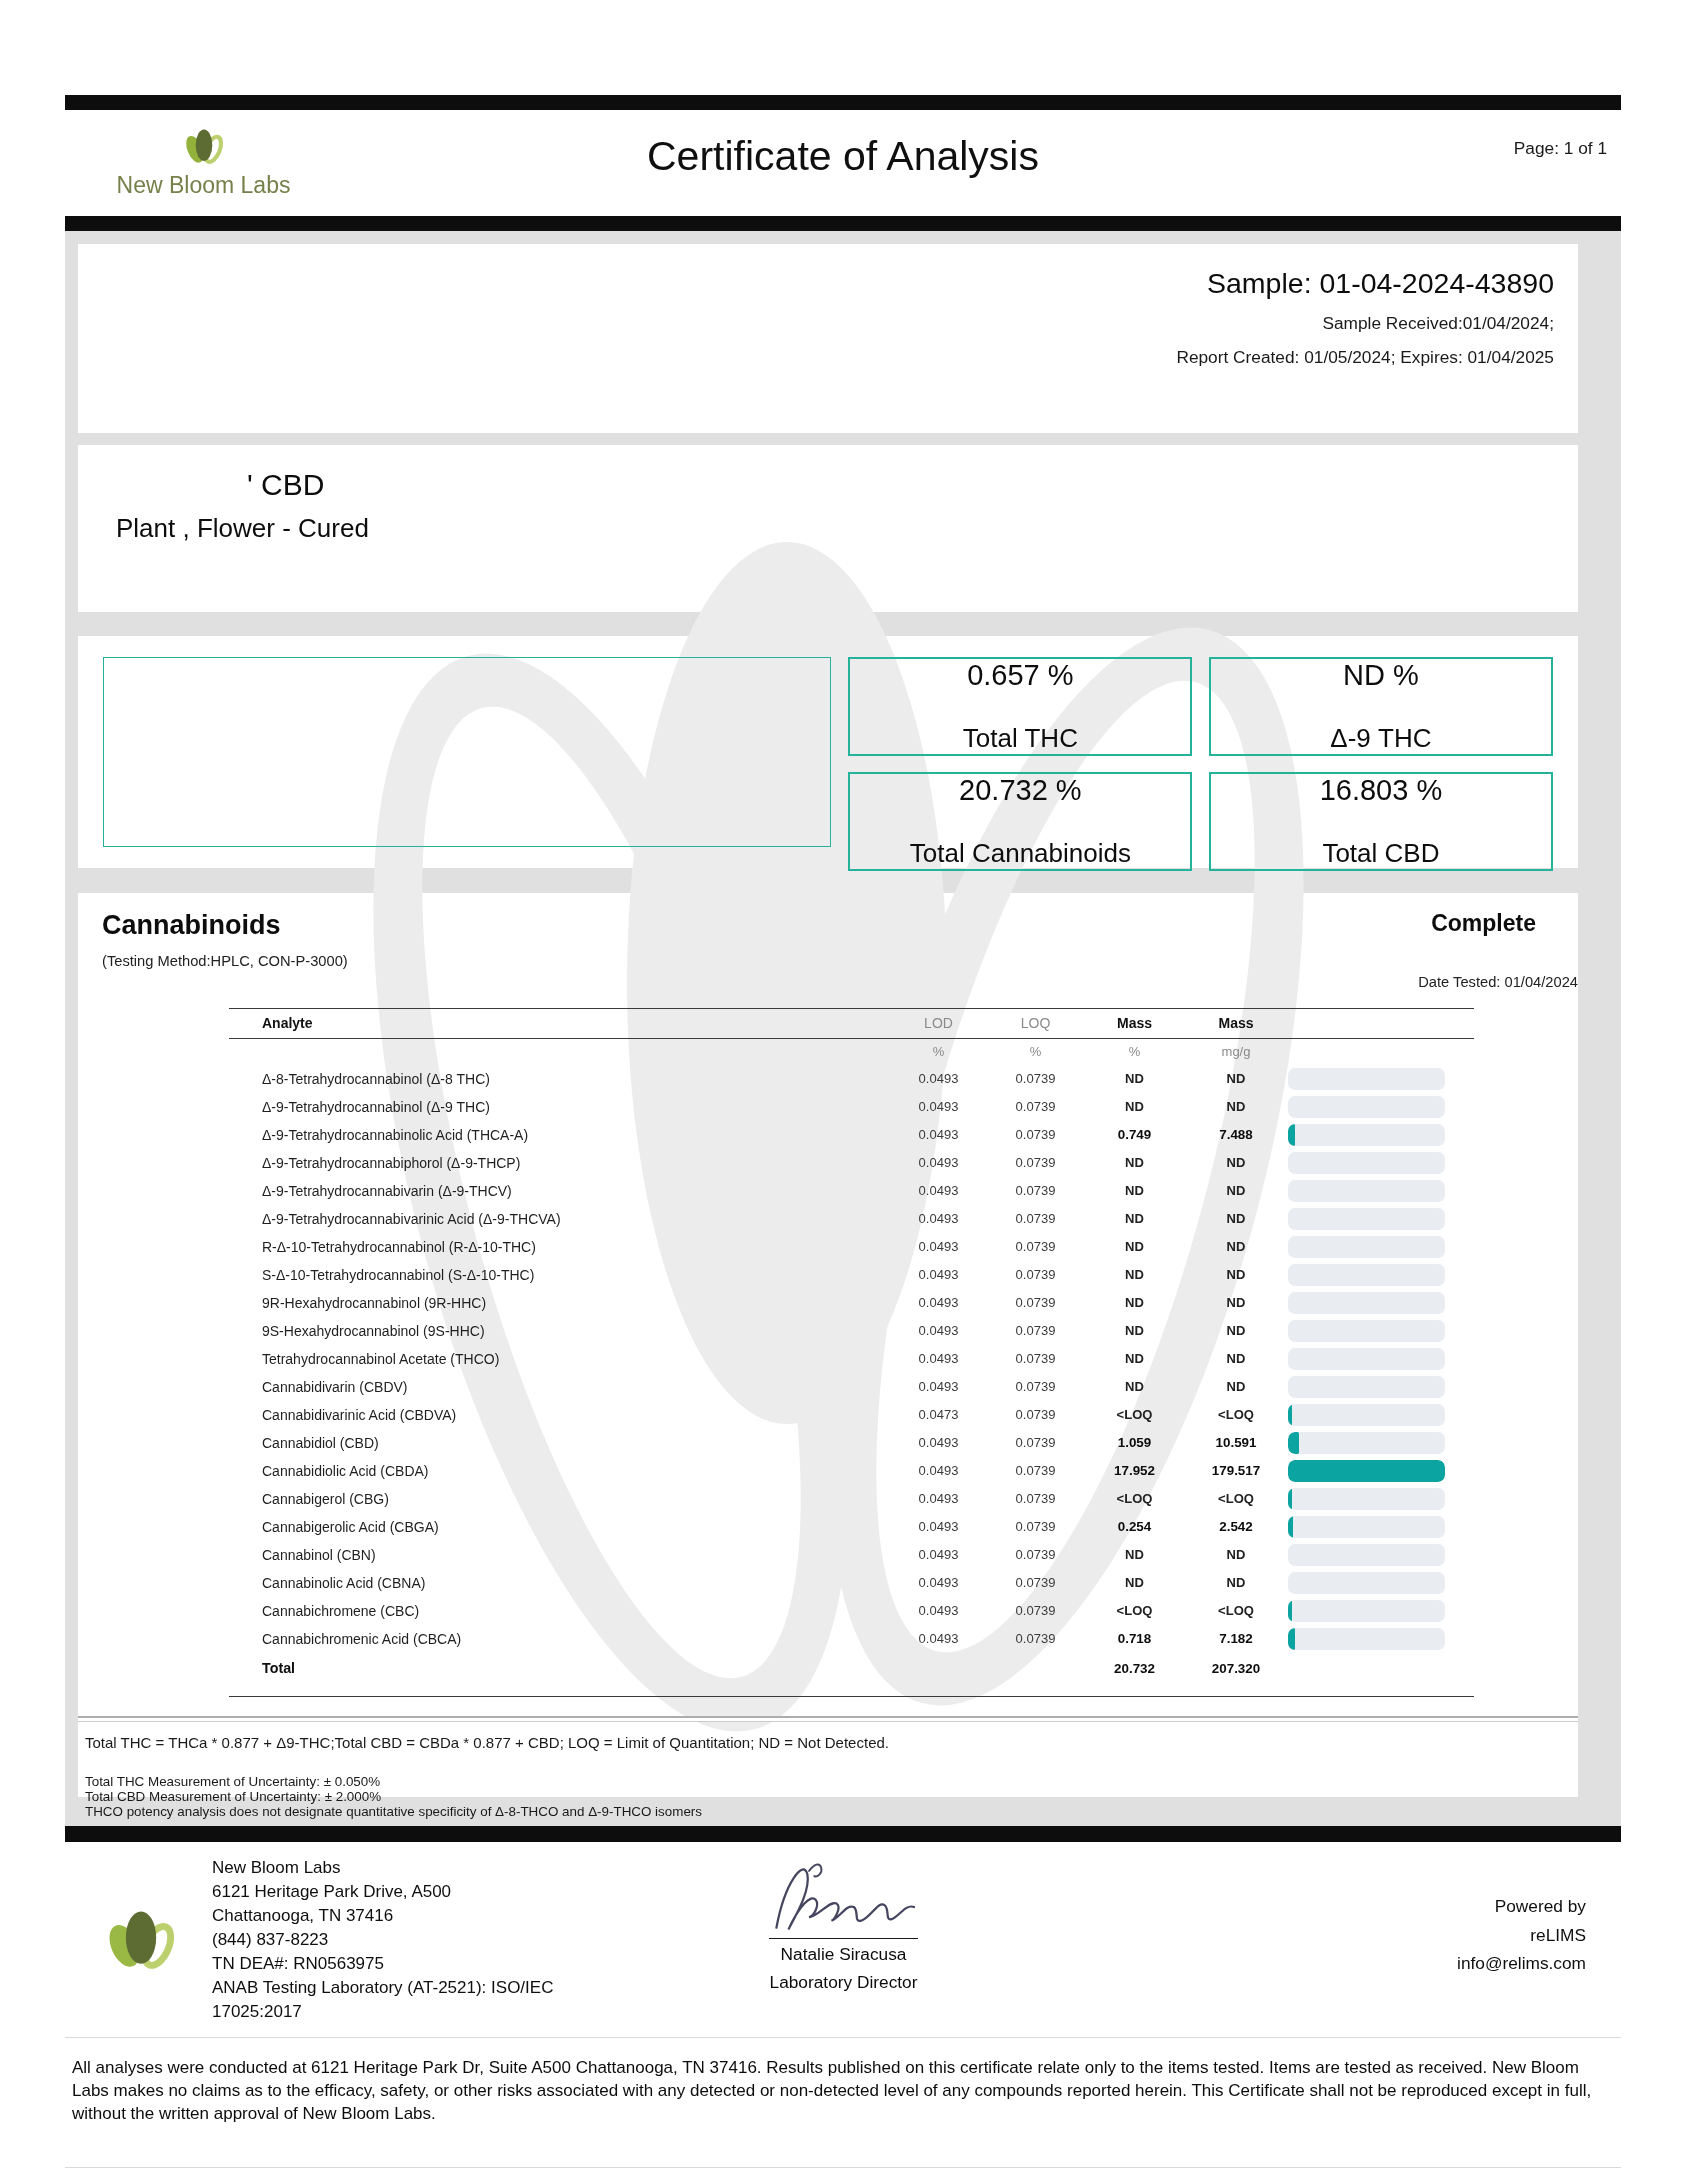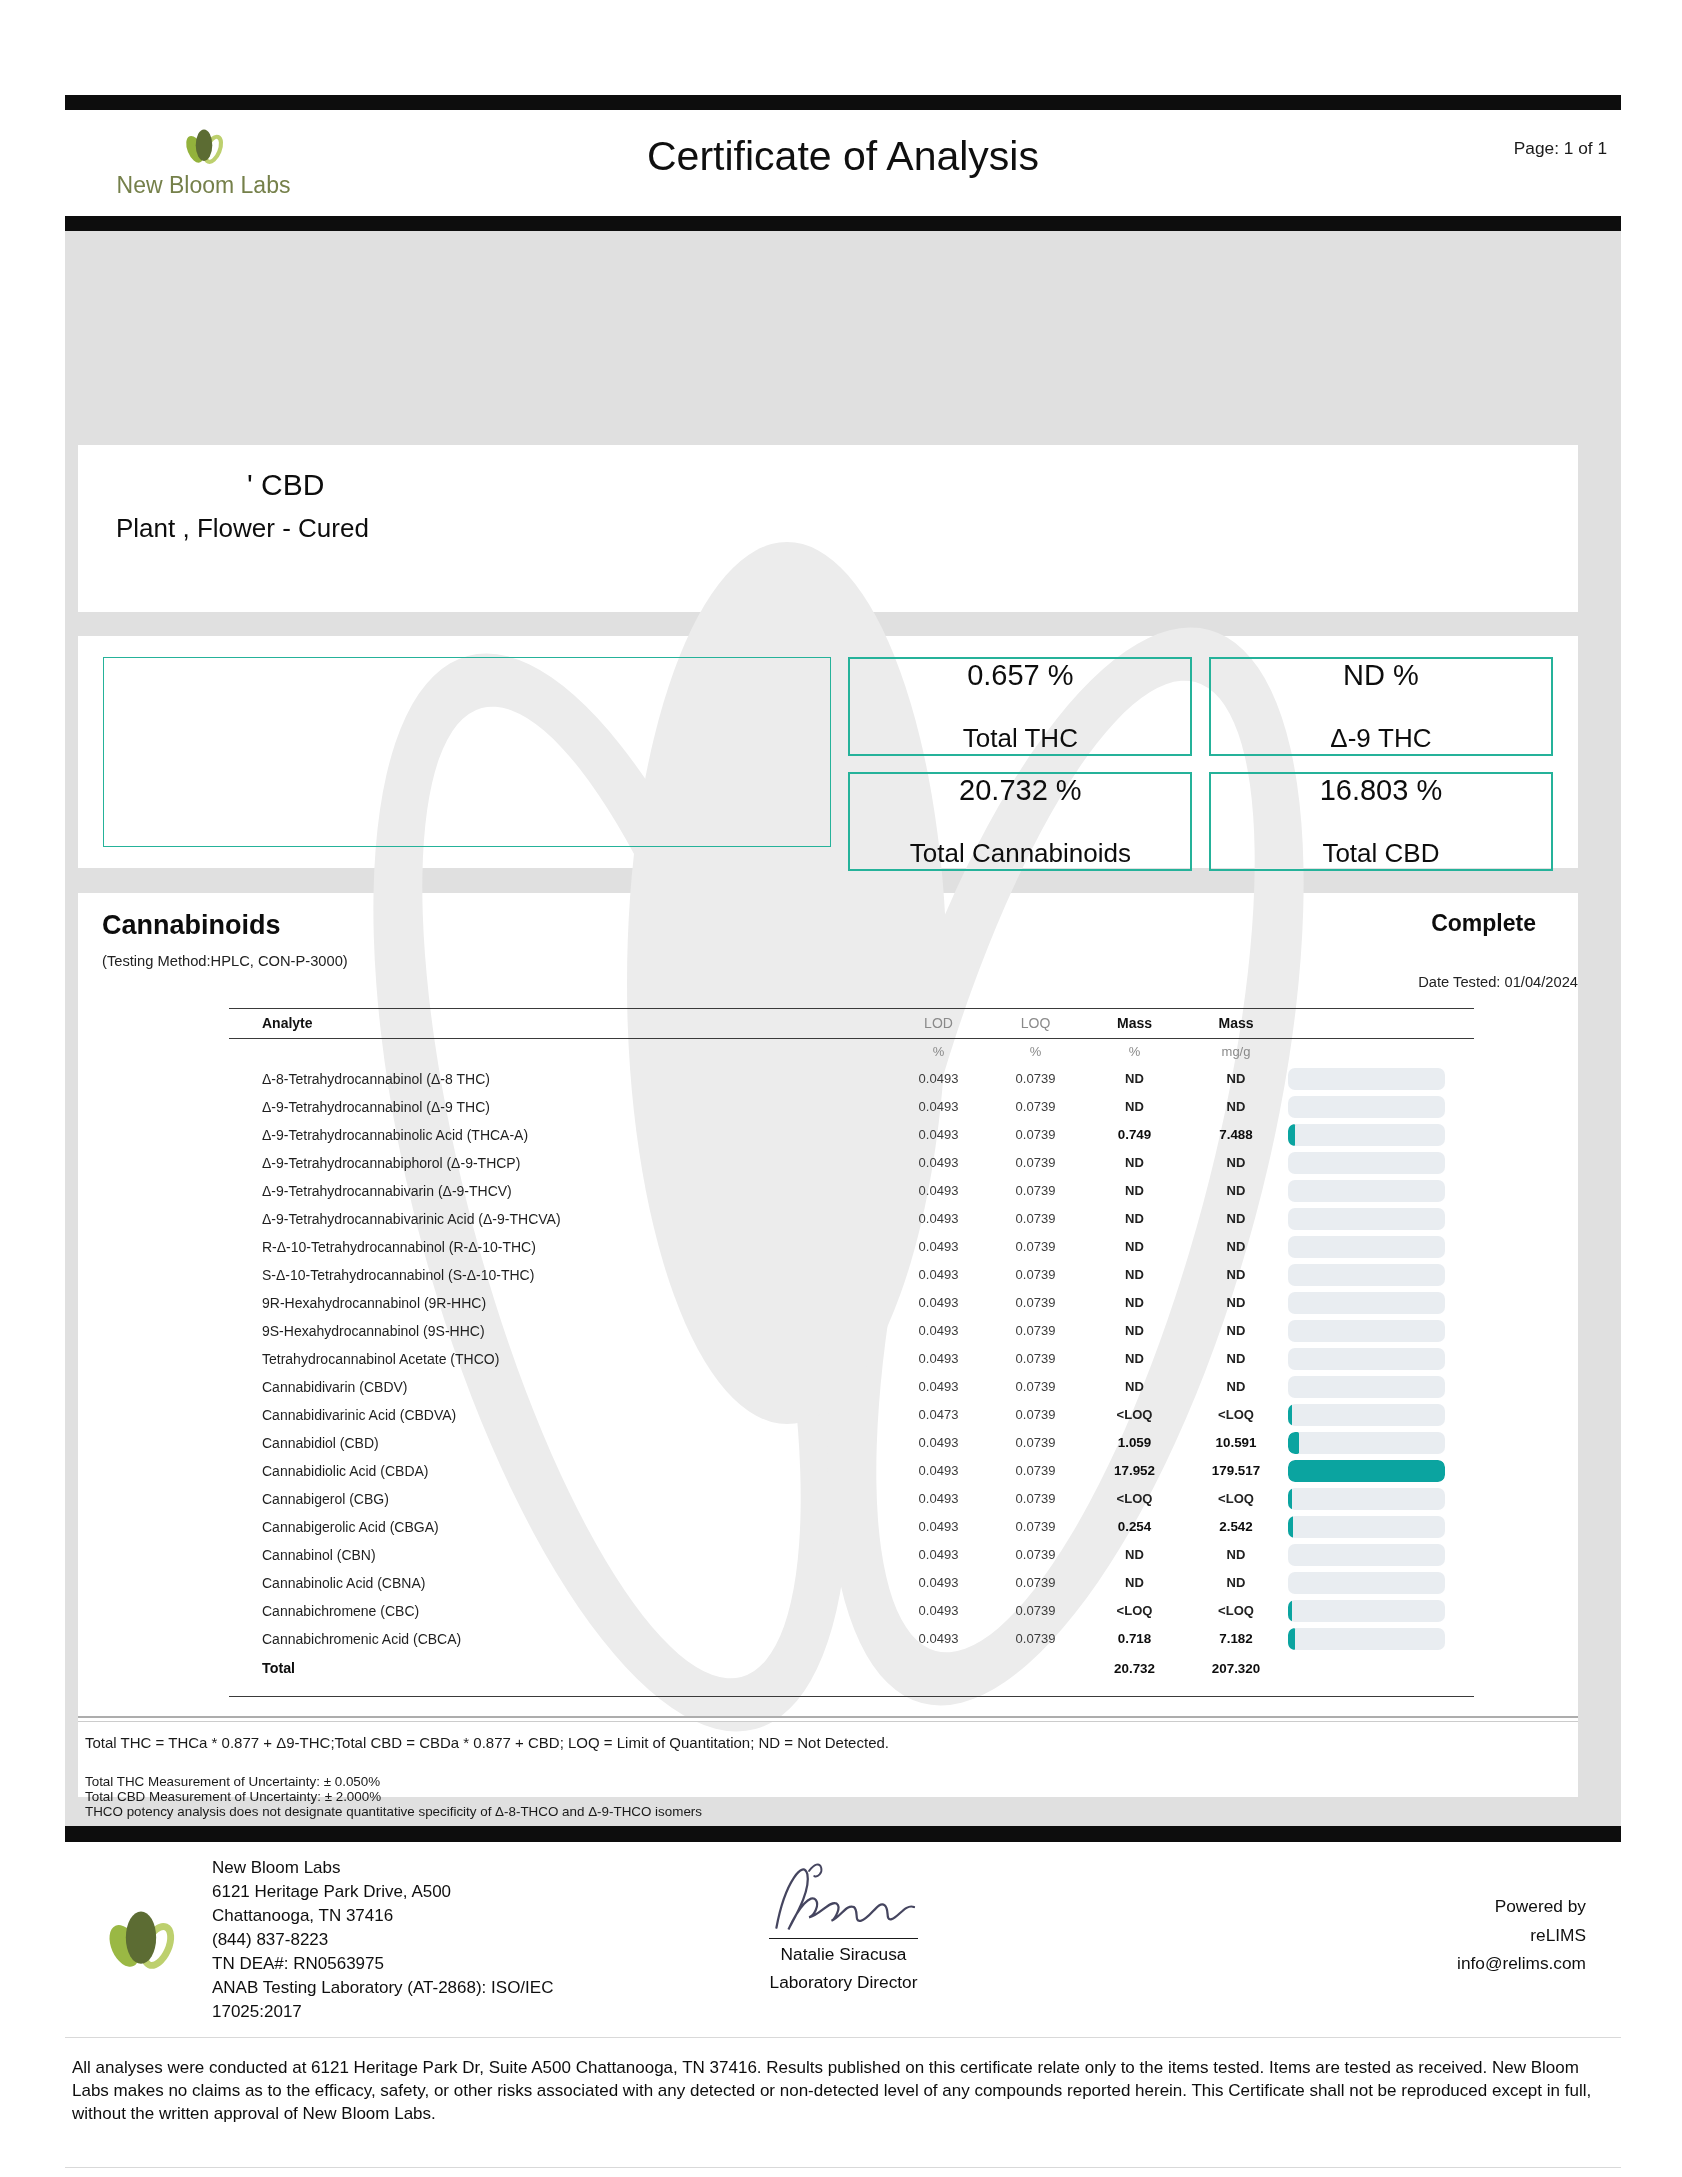--- a/index.html
+++ b/index.html
@@ -116,20 +116,27 @@
   <div class="blackbar" style="top:216px"></div>
 
   <div class="grayzone">
 
     <div class="watermark">
       <div class="wm ring" style="left:350px;top:406px;width:285px;height:1003px;transform:rotate(-15deg);"></div>
       <div class="wm ring" style="left:804px;top:380px;width:285px;height:1003px;transform:rotate(15deg);"></div>
       <div class="wm" style="left:562px;top:311px;width:320px;height:882px;"></div>
     </div>
 
+    <div class="panel panel-a">
+      <div class="pcontent">
+        <div class="sample-id">Sample: 01-04-2024-43890</div>
+        <div class="sample-line">Sample Received:01/04/2024;</div>
+        <div class="sample-line">Report Created: 01/05/2024; Expires: 01/04/2025</div>
+      </div>
+    </div>
 
     <div class="panel panel-b">
       <div class="pcontent">
         <div class="product-name">' CBD</div>
         <div class="product-type">Plant , Flower - Cured</div>
       </div>
     </div>
 
     <div class="panel panel-c">
       <div class="pcontent">
@@ -440,21 +447,21 @@
         <ellipse cx="44" cy="34" rx="8" ry="15" transform="rotate(24 44 34)" fill="none" stroke="#bdd06e" stroke-width="5"></ellipse>
         <ellipse cx="32" cy="28" rx="11" ry="19" fill="#5c6c33"></ellipse>
       </svg>
     </div>
     <div class="f-info" id="lab-info">
         <div>New Bloom Labs</div>
         <div>6121 Heritage Park Drive, A500</div>
         <div>Chattanooga, TN 37416</div>
         <div>(844) 837-8223</div>
         <div>TN DEA#: RN0563975</div>
-        <div>ANAB Testing Laboratory (AT-2868): ISO/IEC</div>
+        <div>ANAB Testing Laboratory (AT-2521): ISO/IEC</div>
         <div>17025:2017</div>
       </div>
 
     <div class="f-sign">
       <span>
         <svg width="173" height="86" viewBox="0 0 200 100">
           <path d="M22,88 C32,34 54,8 58,26 C62,46 42,78 36,90 C48,64 62,48 68,56 C72,62 66,74 60,76 C72,74 84,56 92,60 C98,64 90,78 86,80 C96,76 104,60 112,64 C118,68 112,82 120,80 C132,77 140,56 148,62 C154,67 148,80 156,78 C164,76 172,60 182,64" fill="none" stroke="#45455f" stroke-width="2.6" stroke-linecap="round"></path>
           <path d="M60,22 C66,14 72,12 74,18 C76,24 70,30 66,28" fill="none" stroke="#45455f" stroke-width="2.2" stroke-linecap="round"></path>
         </svg>
       </span>

